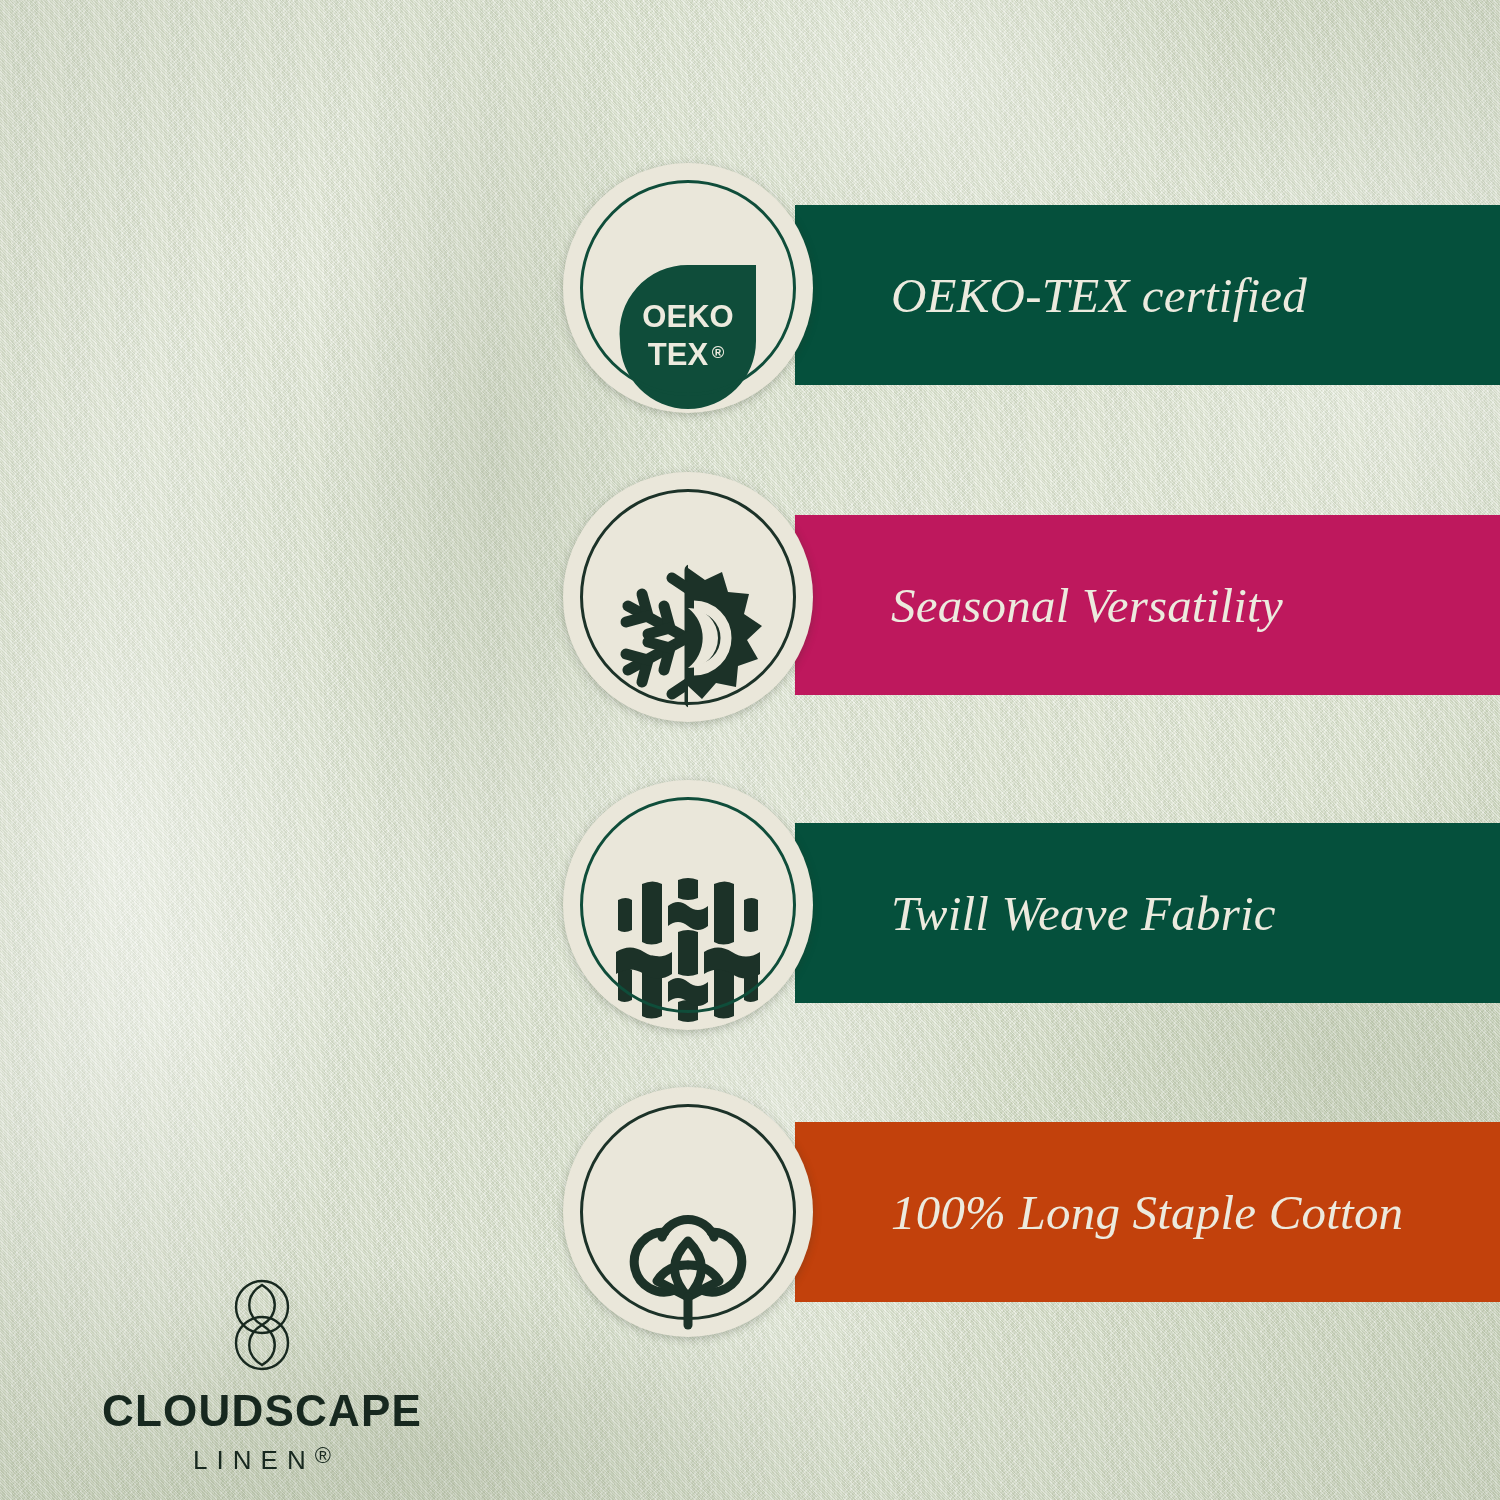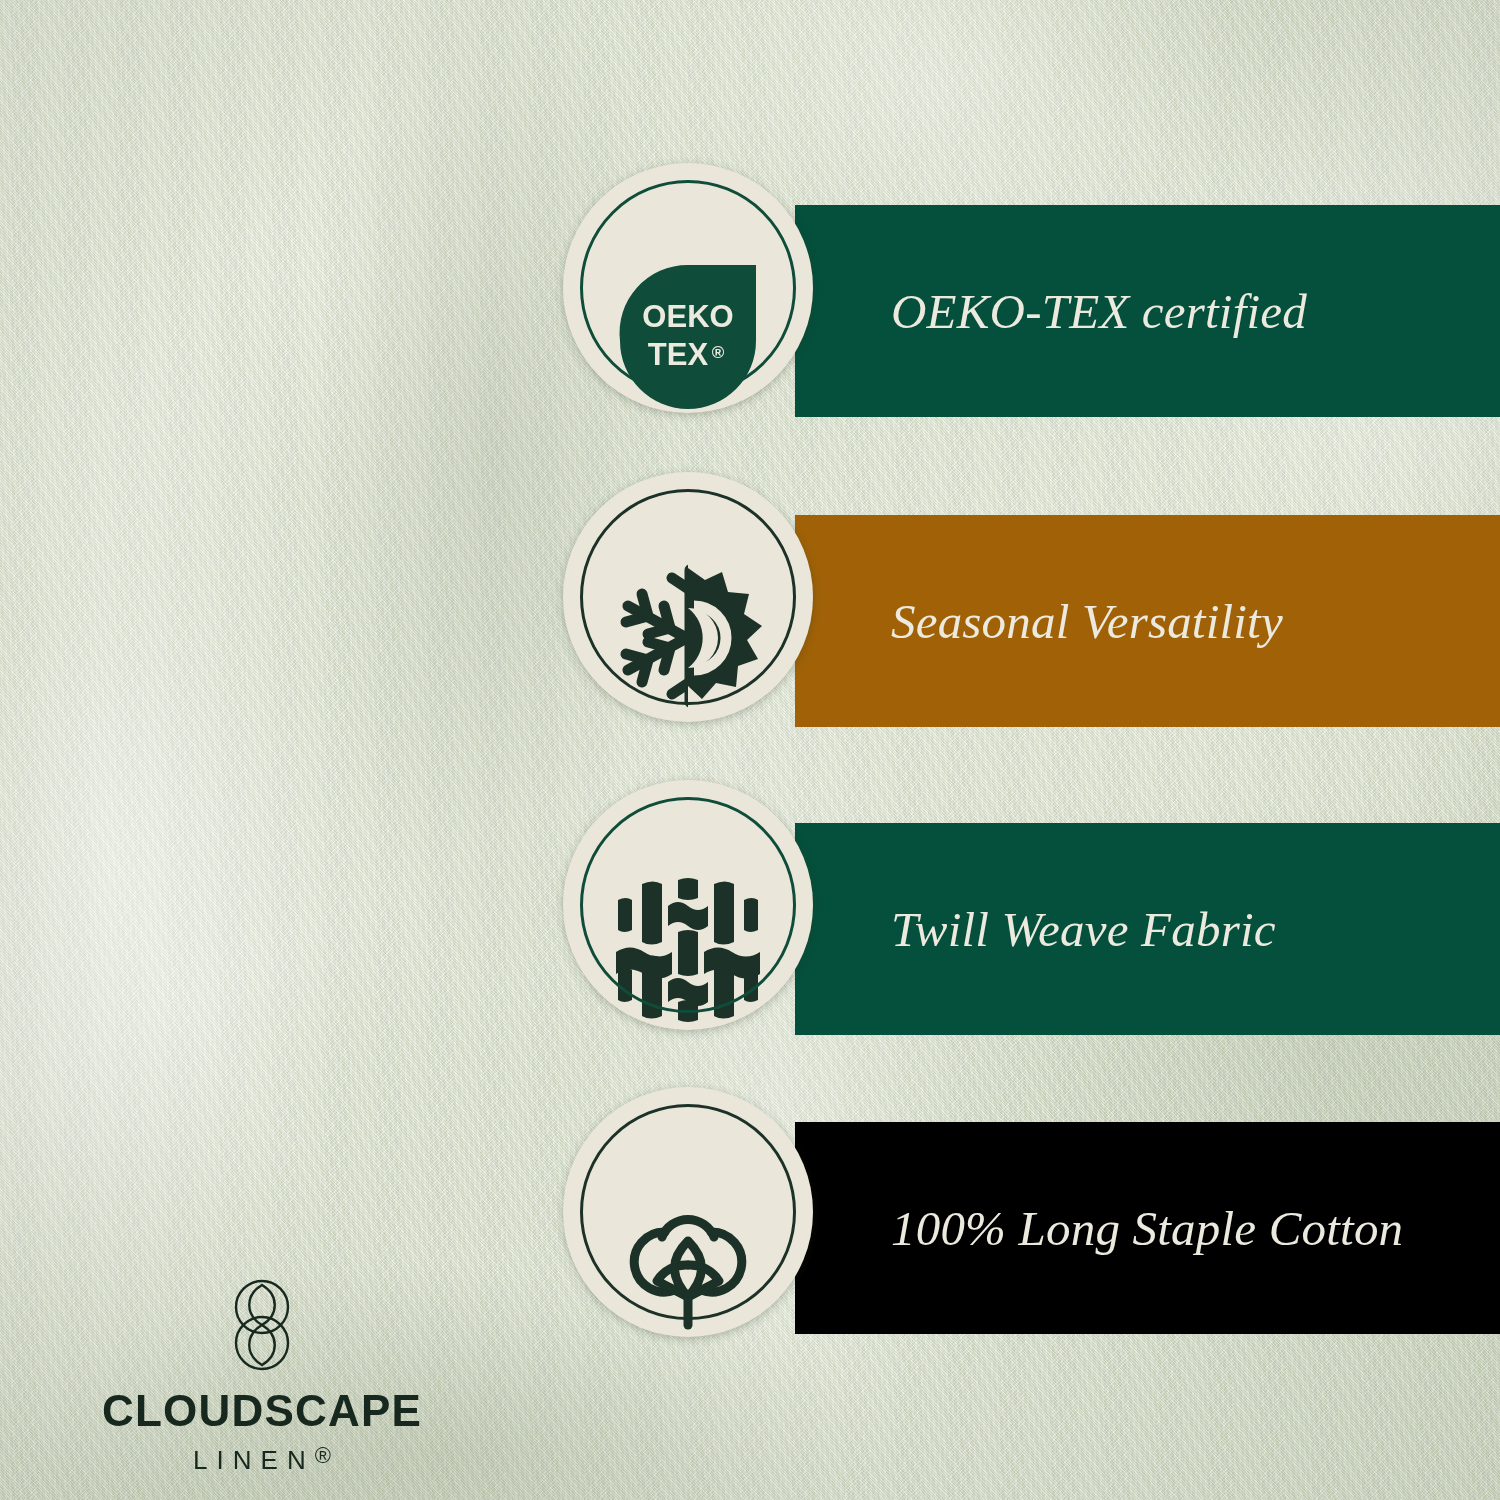--- a/index.html
+++ b/index.html
@@ -88,21 +88,21 @@
     background: radial-gradient(ellipse 1200px 1200px at 50% 45%, rgba(0,0,0,0) 55%, rgba(92,106,76,0.14) 100%);
   }
 
   
   .feature-row { position: absolute; left: 0; }
 
   .band {
     position: absolute;
     left: 795px;
     width: 705px;
-    height: 212px;
+    height: 180px;
     display: flex;
     align-items: center;
   }
   .band-label {
     margin-left: 96px;
     color: #eceade;
     font-size: 49px;
     font-style: italic;
     letter-spacing: 0.2px;
     white-space: nowrap;
@@ -191,21 +191,21 @@
           <path d="M80 12 H148 V88 A68 68 0 0 1 12 88 A68 68 0 0 1 80 12 Z" fill="#0f4d3a"></path>
           <text x="80" y="74" text-anchor="middle" fill="#eceade" font-family="Liberation Sans, sans-serif" font-size="31" font-weight="bold">OEKO</text>
           <text x="70" y="112" text-anchor="middle" fill="#eceade" font-family="Liberation Sans, sans-serif" font-size="31" font-weight="bold">TEX</text>
           <text x="110" y="105" text-anchor="middle" fill="#eceade" font-family="Liberation Sans, sans-serif" font-size="17" font-weight="bold">®</text>
         </svg>
       </div>
     </div>
   </div>
 
   <div class="feature-row">
-    <div class="band" style="top:515px; background:#a16207;">
+    <div class="band" style="top:515px; background:#be185d;">
       <span class="band-label">Seasonal Versatility</span>
     </div>
     <div class="badge dark-ring" style="left:563px; top:472px;">
       <div class="badge-icon">
         <svg width="172" height="172" viewBox="0 0 172 172">
           <defs>
             <clipPath id="leftHalf">
                 <rect x="0" y="0" width="86" height="172"></rect>
               </clipPath>
             <clipPath id="rightHalf">
@@ -276,21 +276,21 @@
             <path d="M96 82 q14 -9 28 0 q14 9 28 0 l0 22 q-14 9 -28 0 q-14 -9 -28 0 Z"></path>
 
             <path d="M60 112 q10 -8 20 0 q10 8 20 0 l0 20 q-10 8 -20 0 q-10 -8 -20 0 Z"></path>
           </g>
         </svg>
       </div>
     </div>
   </div>
 
   <div class="feature-row">
-    <div class="band" style="top:1122px; background:#000000;">
+    <div class="band" style="top:1122px; background:#c2410c;">
       <span class="band-label">100% Long Staple Cotton</span>
     </div>
     <div class="badge dark-ring" style="left:563px; top:1087px;">
       <div class="badge-icon">
         <svg width="160" height="160" viewBox="0 0 160 160">
           <g fill="none" stroke="#1c3228" stroke-width="9" stroke-linejoin="round" stroke-linecap="round">
 
             <path d="M54 60 a28 28 0 0 1 52 0"></path>
 
             <path d="M57 55 a30 30 0 1 0 10 58"></path>

